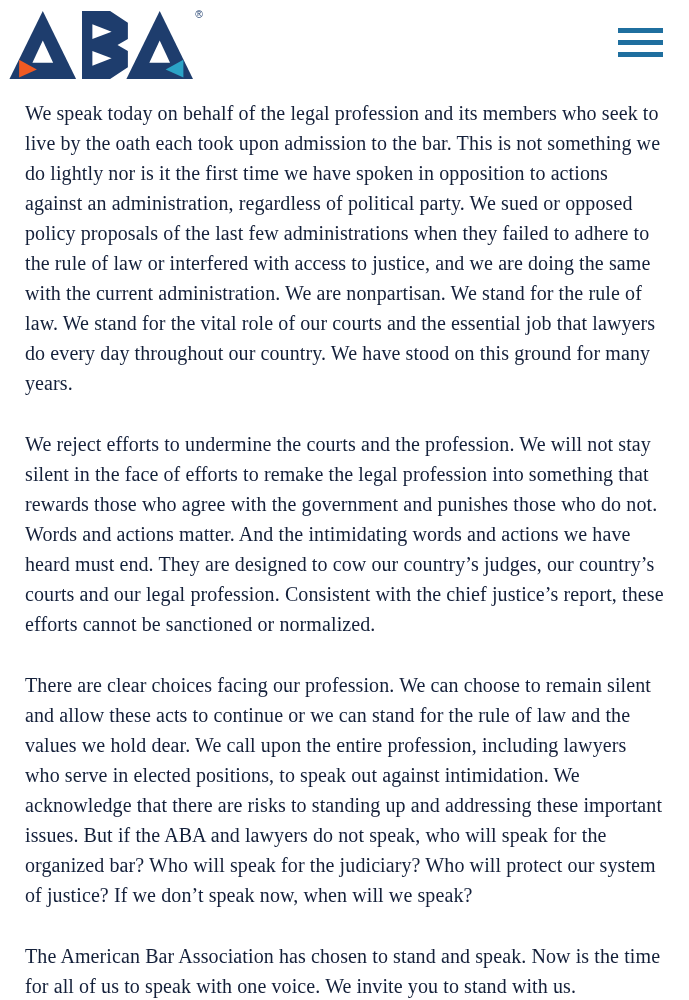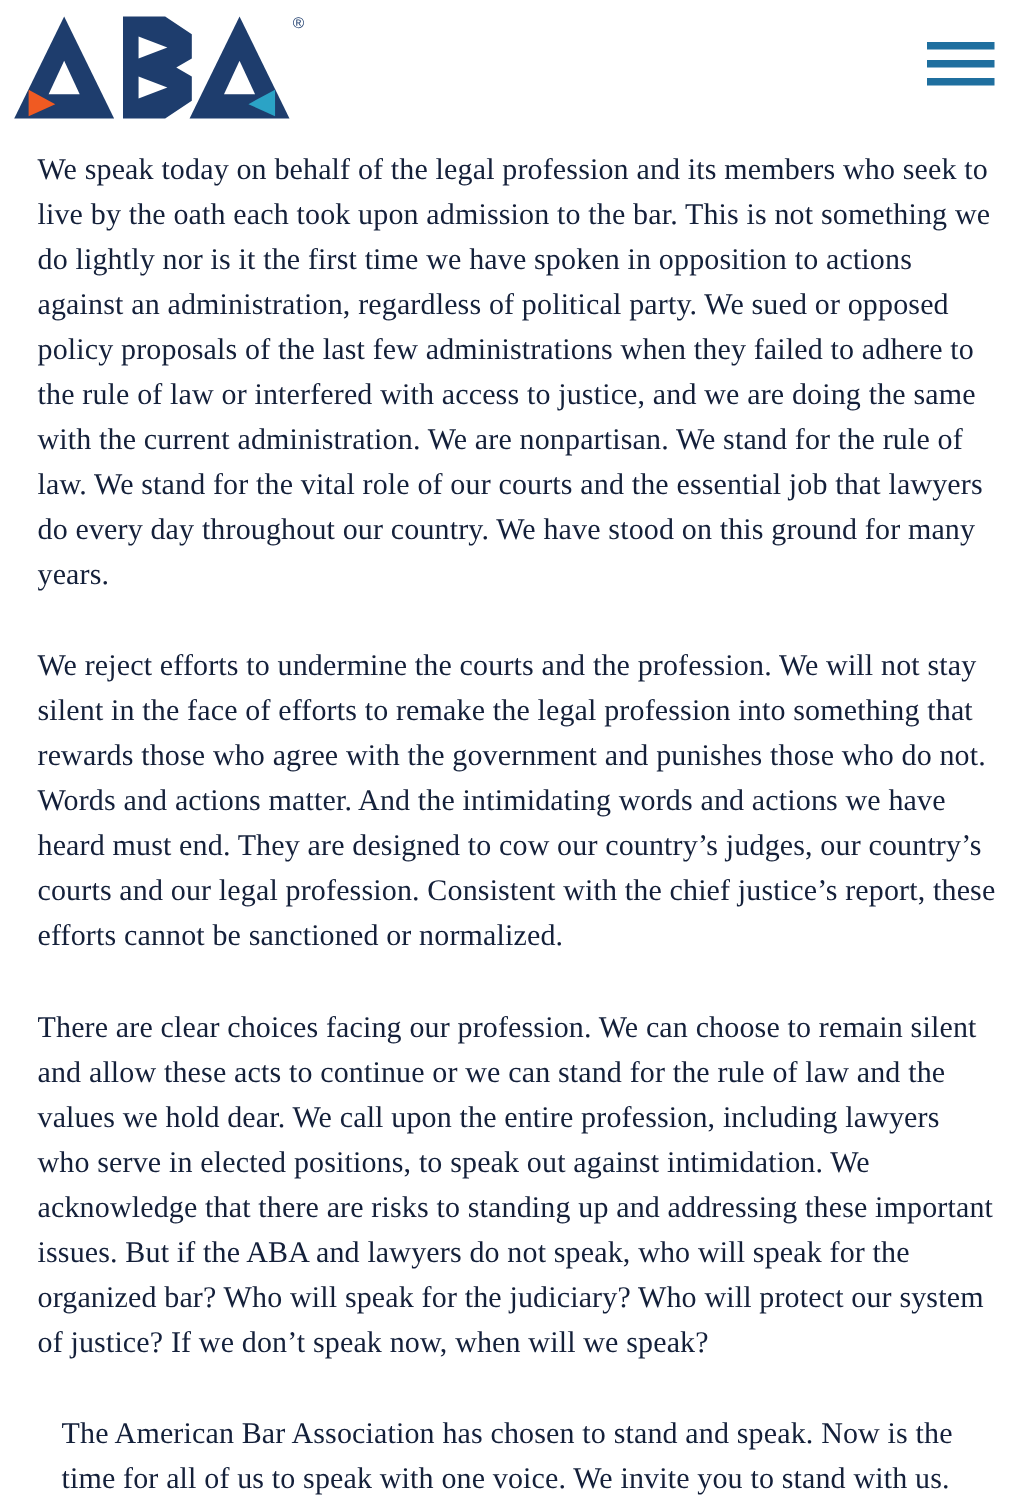--- a/index.html
+++ b/index.html
@@ -50,21 +50,21 @@
   .menu-btn .bar:last-child { margin-bottom: 0; }
 
   .statement {
     padding: 16px 25px 30px 25px;
     color: var(--text);
     font-size: 20px;
     line-height: 30px;
     letter-spacing: 0.1px;
   }
   .statement p { margin: 0 0 31px 0; }
-  .statement p:last-child { margin-bottom: 0; margin-left: 16px; }
+  .statement p:last-child { margin-bottom: 0; }
 </style>
 </head>
 <body>
 
 <div class="page">
 
   <header class="site-header">
 
     <a class="logo" aria-label="ABA home">
       <svg viewBox="0 0 268 100" xmlns="http://www.w3.org/2000/svg">

